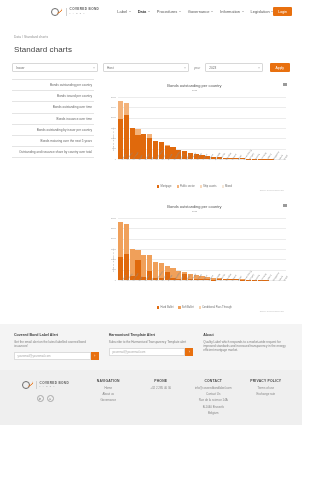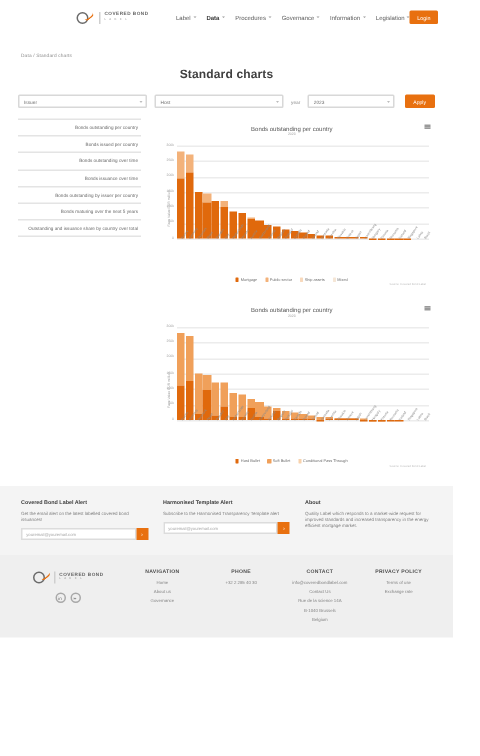--- a/index.html
+++ b/index.html
@@ -18,21 +18,21 @@
   .logo-txt .l2{font-size:1.9px;letter-spacing:0.9px;color:#9a9a9a;}
 
   .nav{margin-left:auto;display:flex;align-items:center;gap:7px;}
   .nav-item{font-size:4px;color:#5a5a5a;display:flex;align-items:center;gap:1.5px;white-space:nowrap;cursor:pointer;}
   .nav-item.active{color:#3c3c3c;font-weight:700;}
   .caret{width:0;height:0;border-left:1.3px solid transparent;border-right:1.3px solid transparent;border-top:1.8px solid #9a9a9a;}
   .login-btn{background:#e8700f;color:#fff;font-size:3.6px;padding:2.2px 5px;border-radius:1px;cursor:pointer;}
 
   
   .crumbs{padding:12px 14px 0 14px;font-size:3.2px;color:#8d8d8d;letter-spacing:0.1px;}
-  .page-title{padding:6px 14px 0 14px;font-size:8px;color:#3f3f3f;font-weight:700;letter-spacing:0.1px;text-align:center;}
+  .page-title{padding:6px 14px 0 14px;font-size:8px;color:#3f3f3f;font-weight:400;letter-spacing:0.1px;}
 
   
   .filters{display:flex;align-items:center;gap:5px;padding:9px 12px 0 12px;}
   .sel{position:relative;background:#fff;border:0.5px solid #d8d8d8;border-radius:1px;height:9px;display:flex;align-items:center;padding:0 8px 0 3px;font-size:3.2px;color:#6e6e6e;}
   .sel .vcaret{position:absolute;right:2.5px;top:50%;transform:translateY(-50%);width:0;height:0;border-left:1.3px solid transparent;border-right:1.3px solid transparent;border-top:1.8px solid #a7a7a7;}
   .sel.s1{flex:0 0 86px;}
   .sel.s2{flex:0 0 86px;}
   .sel.s3{flex:0 0 58px;}
   .ylabel{font-size:3.2px;color:#8d8d8d;}
   .apply-btn{background:#e8700f;color:#fff;font-size:3.4px;padding:2.4px 6px;border-radius:1px;cursor:pointer;margin-left:auto;}

